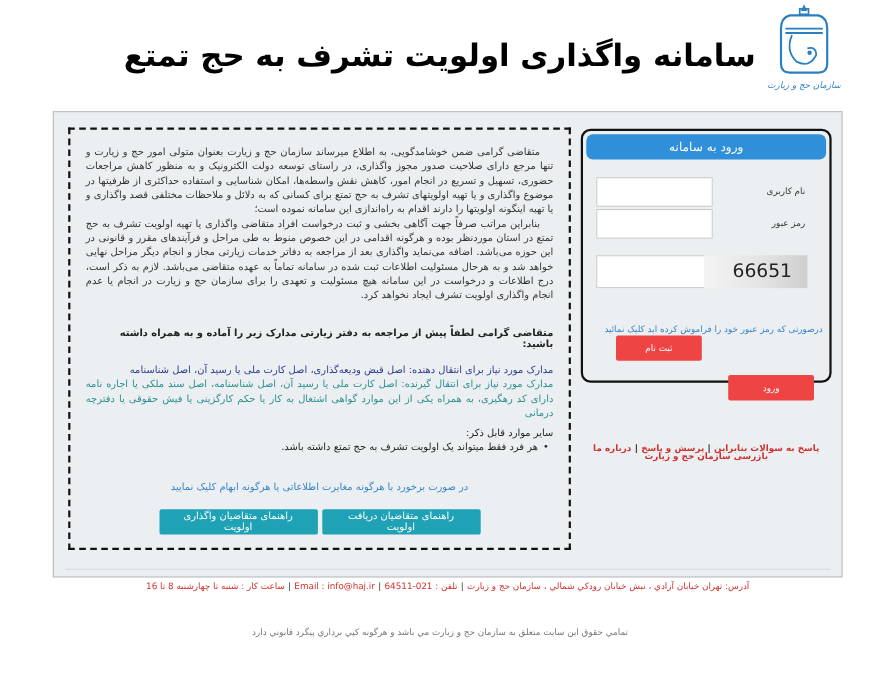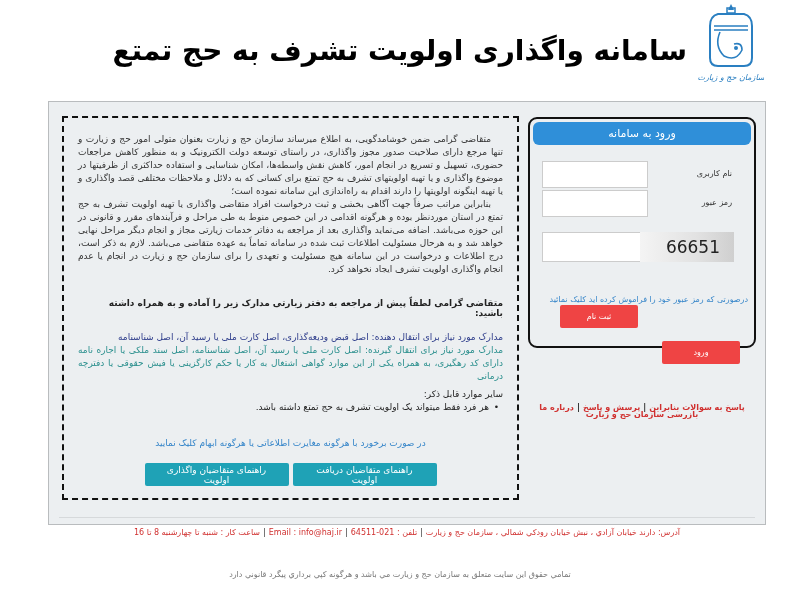--- a/index.html
+++ b/index.html
@@ -113,17 +113,17 @@
   </div>
 
   <div class="inspect-link">بازرسی سازمان حج و زیارت</div>
   <div class="side-links">
     <span>پاسخ به سوالات بنابراین</span><span class="sep">|</span><span>پرسش و پاسخ</span><span class="sep">|</span><span>درباره ما</span>
   </div>
 
   <div class="container-divider"></div>
 
   <div class="footer-bar">
-    <span>آدرس: دارند خيابان آزادي ، نبش خيابان رودكي شمالي ، سازمان حج و زيارت</span><span class="sep">|</span><span>تلفن : 021-64511</span><span class="sep">|</span><span>Email : info@haj.ir</span><span class="sep">|</span><span>ساعت کار : شنبه تا چهارشنبه 8 تا 16</span>
+    <span>آدرس: تهران خيابان آزادي ، نبش خيابان رودكي شمالي ، سازمان حج و زيارت</span><span class="sep">|</span><span>تلفن : 021-64511</span><span class="sep">|</span><span>Email : info@haj.ir</span><span class="sep">|</span><span>ساعت کار : شنبه تا چهارشنبه 8 تا 16</span>
   </div>
 </div>
 
 <div class="copyright">تمامي حقوق اين سايت متعلق به سازمان حج و زيارت مي باشد و هرگونه كپي برداري پيگرد قانوني دارد</div>
 
 </body></html>

